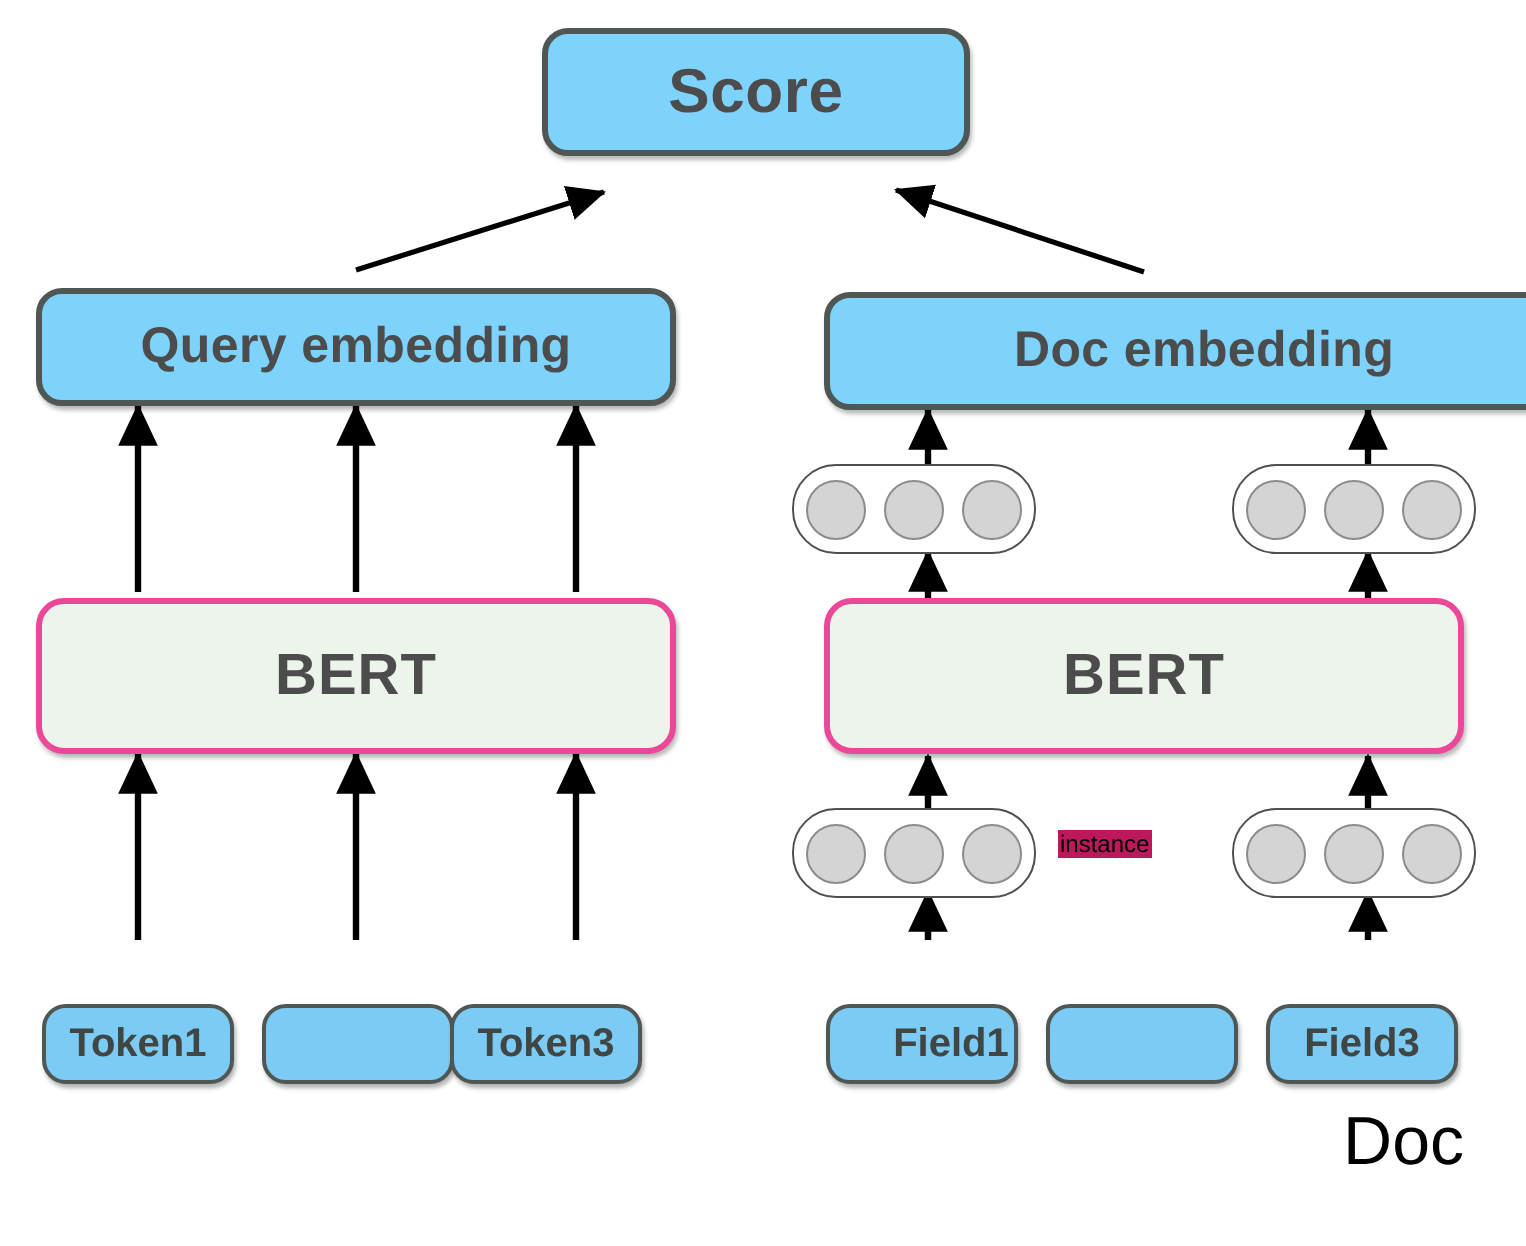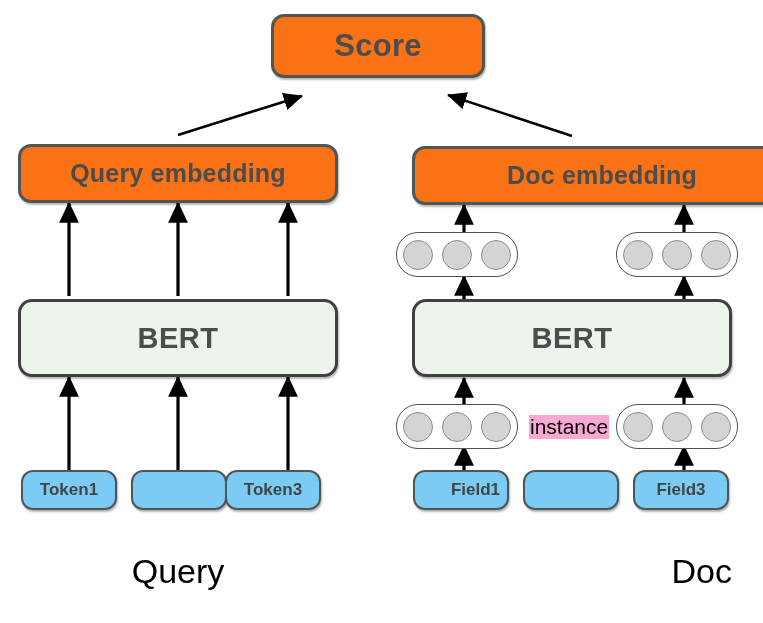--- a/index.html
+++ b/index.html
@@ -28,52 +28,53 @@
     position: absolute;
     box-sizing: border-box;
     display: flex;
     align-items: center;
     justify-content: center;
     text-align: center;
     color: #4c4c4c;
     z-index: 3;
   }
   .green-box {
-    background: #f97316;
+    background: #7dd3fc;
     border: 3px solid #4f5755;
     border-radius: 13px;
     box-shadow: 1px 2px 2px rgba(0,0,0,0.28);
   }
   .score-box {
     font-size: 31px;
     font-weight: bold;
     letter-spacing: 0.3px;
   }
   .emb-box {
     font-size: 25px;
     font-weight: bold;
     letter-spacing: 0.2px;
   }
   .bert-box {
     background: #ecf4ec;
-    border: 3px solid #404040;
+    border: 3px solid #ec4899;
     border-radius: 14px;
     box-shadow: 1px 2px 2px rgba(0,0,0,0.28);
     font-size: 29px;
     font-weight: bold;
     letter-spacing: 0.5px;
   }
   .token-box {
     background: #7ccbf5;
     border: 2.5px solid #4f5755;
     border-radius: 12px;
     box-shadow: 1px 2px 2px rgba(0,0,0,0.3);
-    font-size: 17px;
+    font-size: 20px;
     font-weight: bold;
     color: #3f4644;
+    margin-top: 32px;
   }
   .pill {
     position: absolute;
     box-sizing: border-box;
     background: #ffffff;
     border: 1.6px solid #50504f;
     border-radius: 22px;
     display: flex;
     align-items: center;
     justify-content: space-between;
@@ -91,23 +92,23 @@
   .caption {
     position: absolute;
     color: #000000;
     font-size: 34px;
     text-align: center;
     z-index: 3;
   }
   .inline-label {
     position: absolute;
     color: #000000;
-    font-size: 21px;
+    font-size: 12px;
     z-index: 4;
-    background: #f9a8d4;
+    background: #be185d;
     padding: 0 1px;
   }
 </style>
 </head>
 <body>
 
 <div id="canvas">
 
   <svg id="svg-layer" viewBox="0 0 763 623" xmlns="http://www.w3.org/2000/svg">
     <defs>
@@ -232,16 +233,15 @@
   <div class="node token-box" style="left:413px; top:470px; width:96px; height:40px;padding-left:29px;">
     <span>Field1</span>
   </div>
   <div class="node token-box" style="left:523px; top:470px; width:96px; height:40px;">
     <span></span>
   </div>
   <div class="node token-box" style="left:633px; top:470px; width:96px; height:40px;text-align:center;">
     <span>Field3</span>
   </div>
 
-  <div class="caption" style="left:18px; top:552px; width:320px;">Query</div>
   <div class="caption" style="left:412px; top:552px; width:320px;text-align:right;">Doc</div>
 
 </div>
 
 </body></html>

